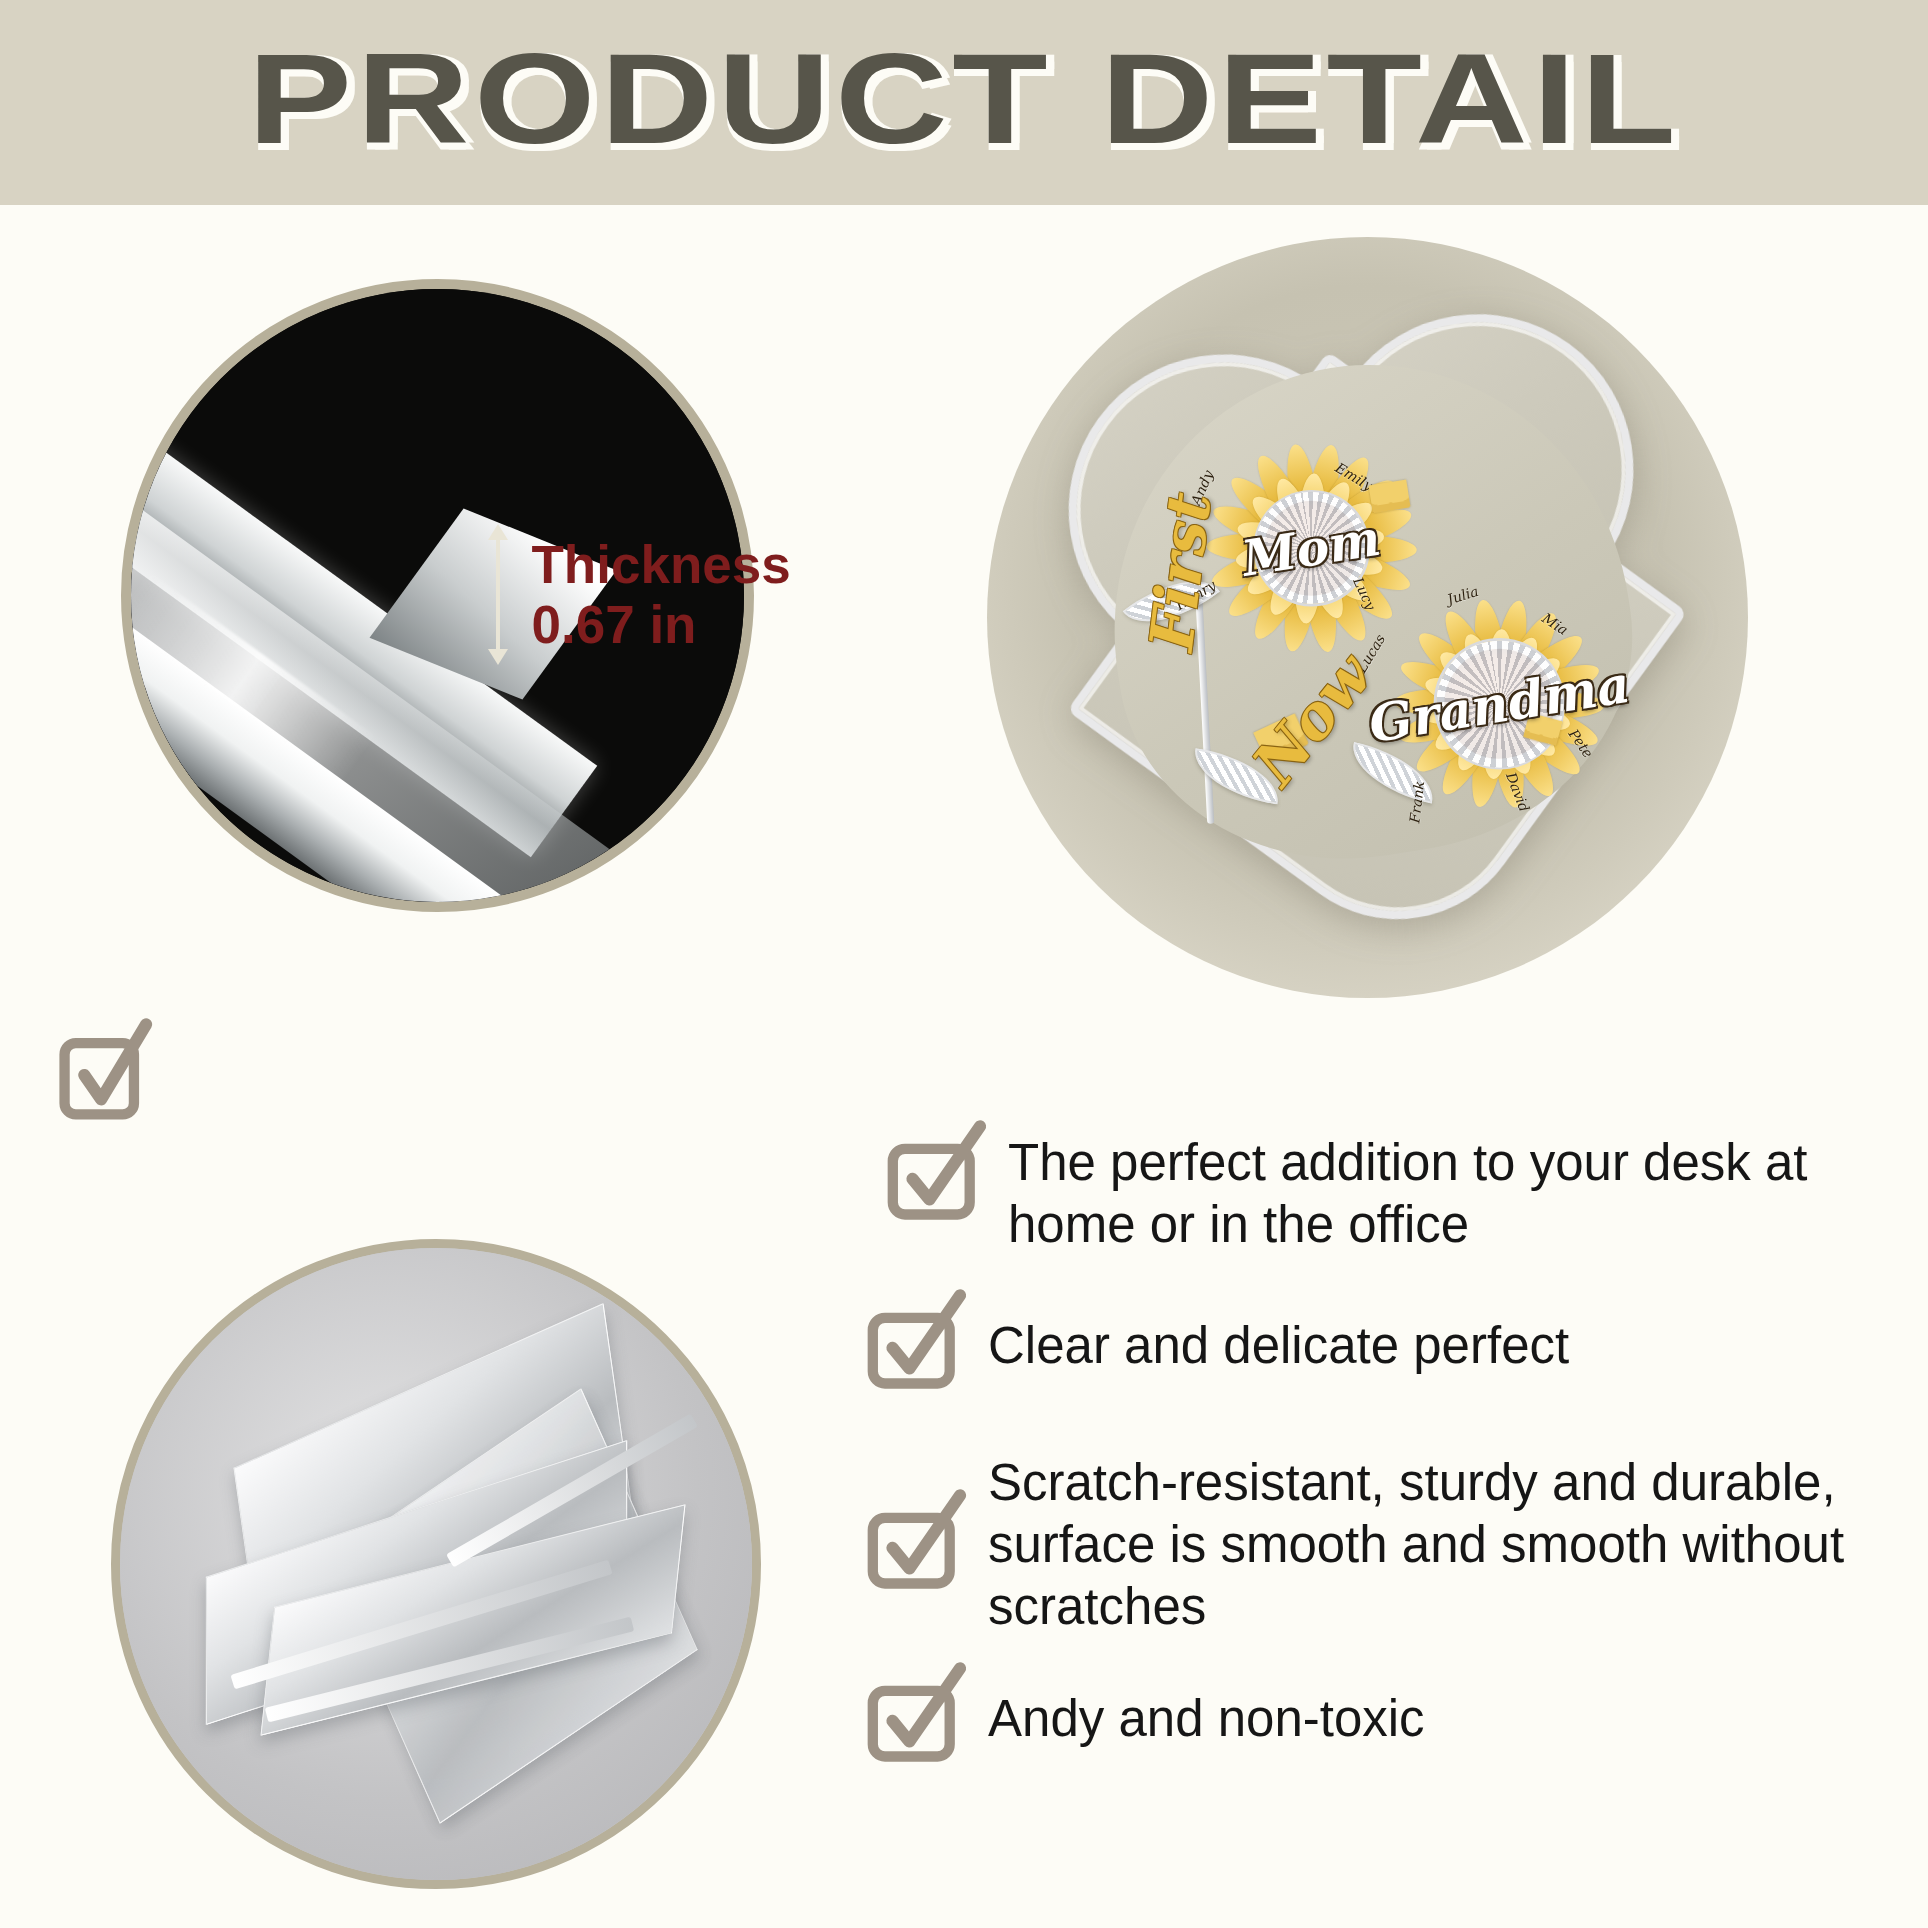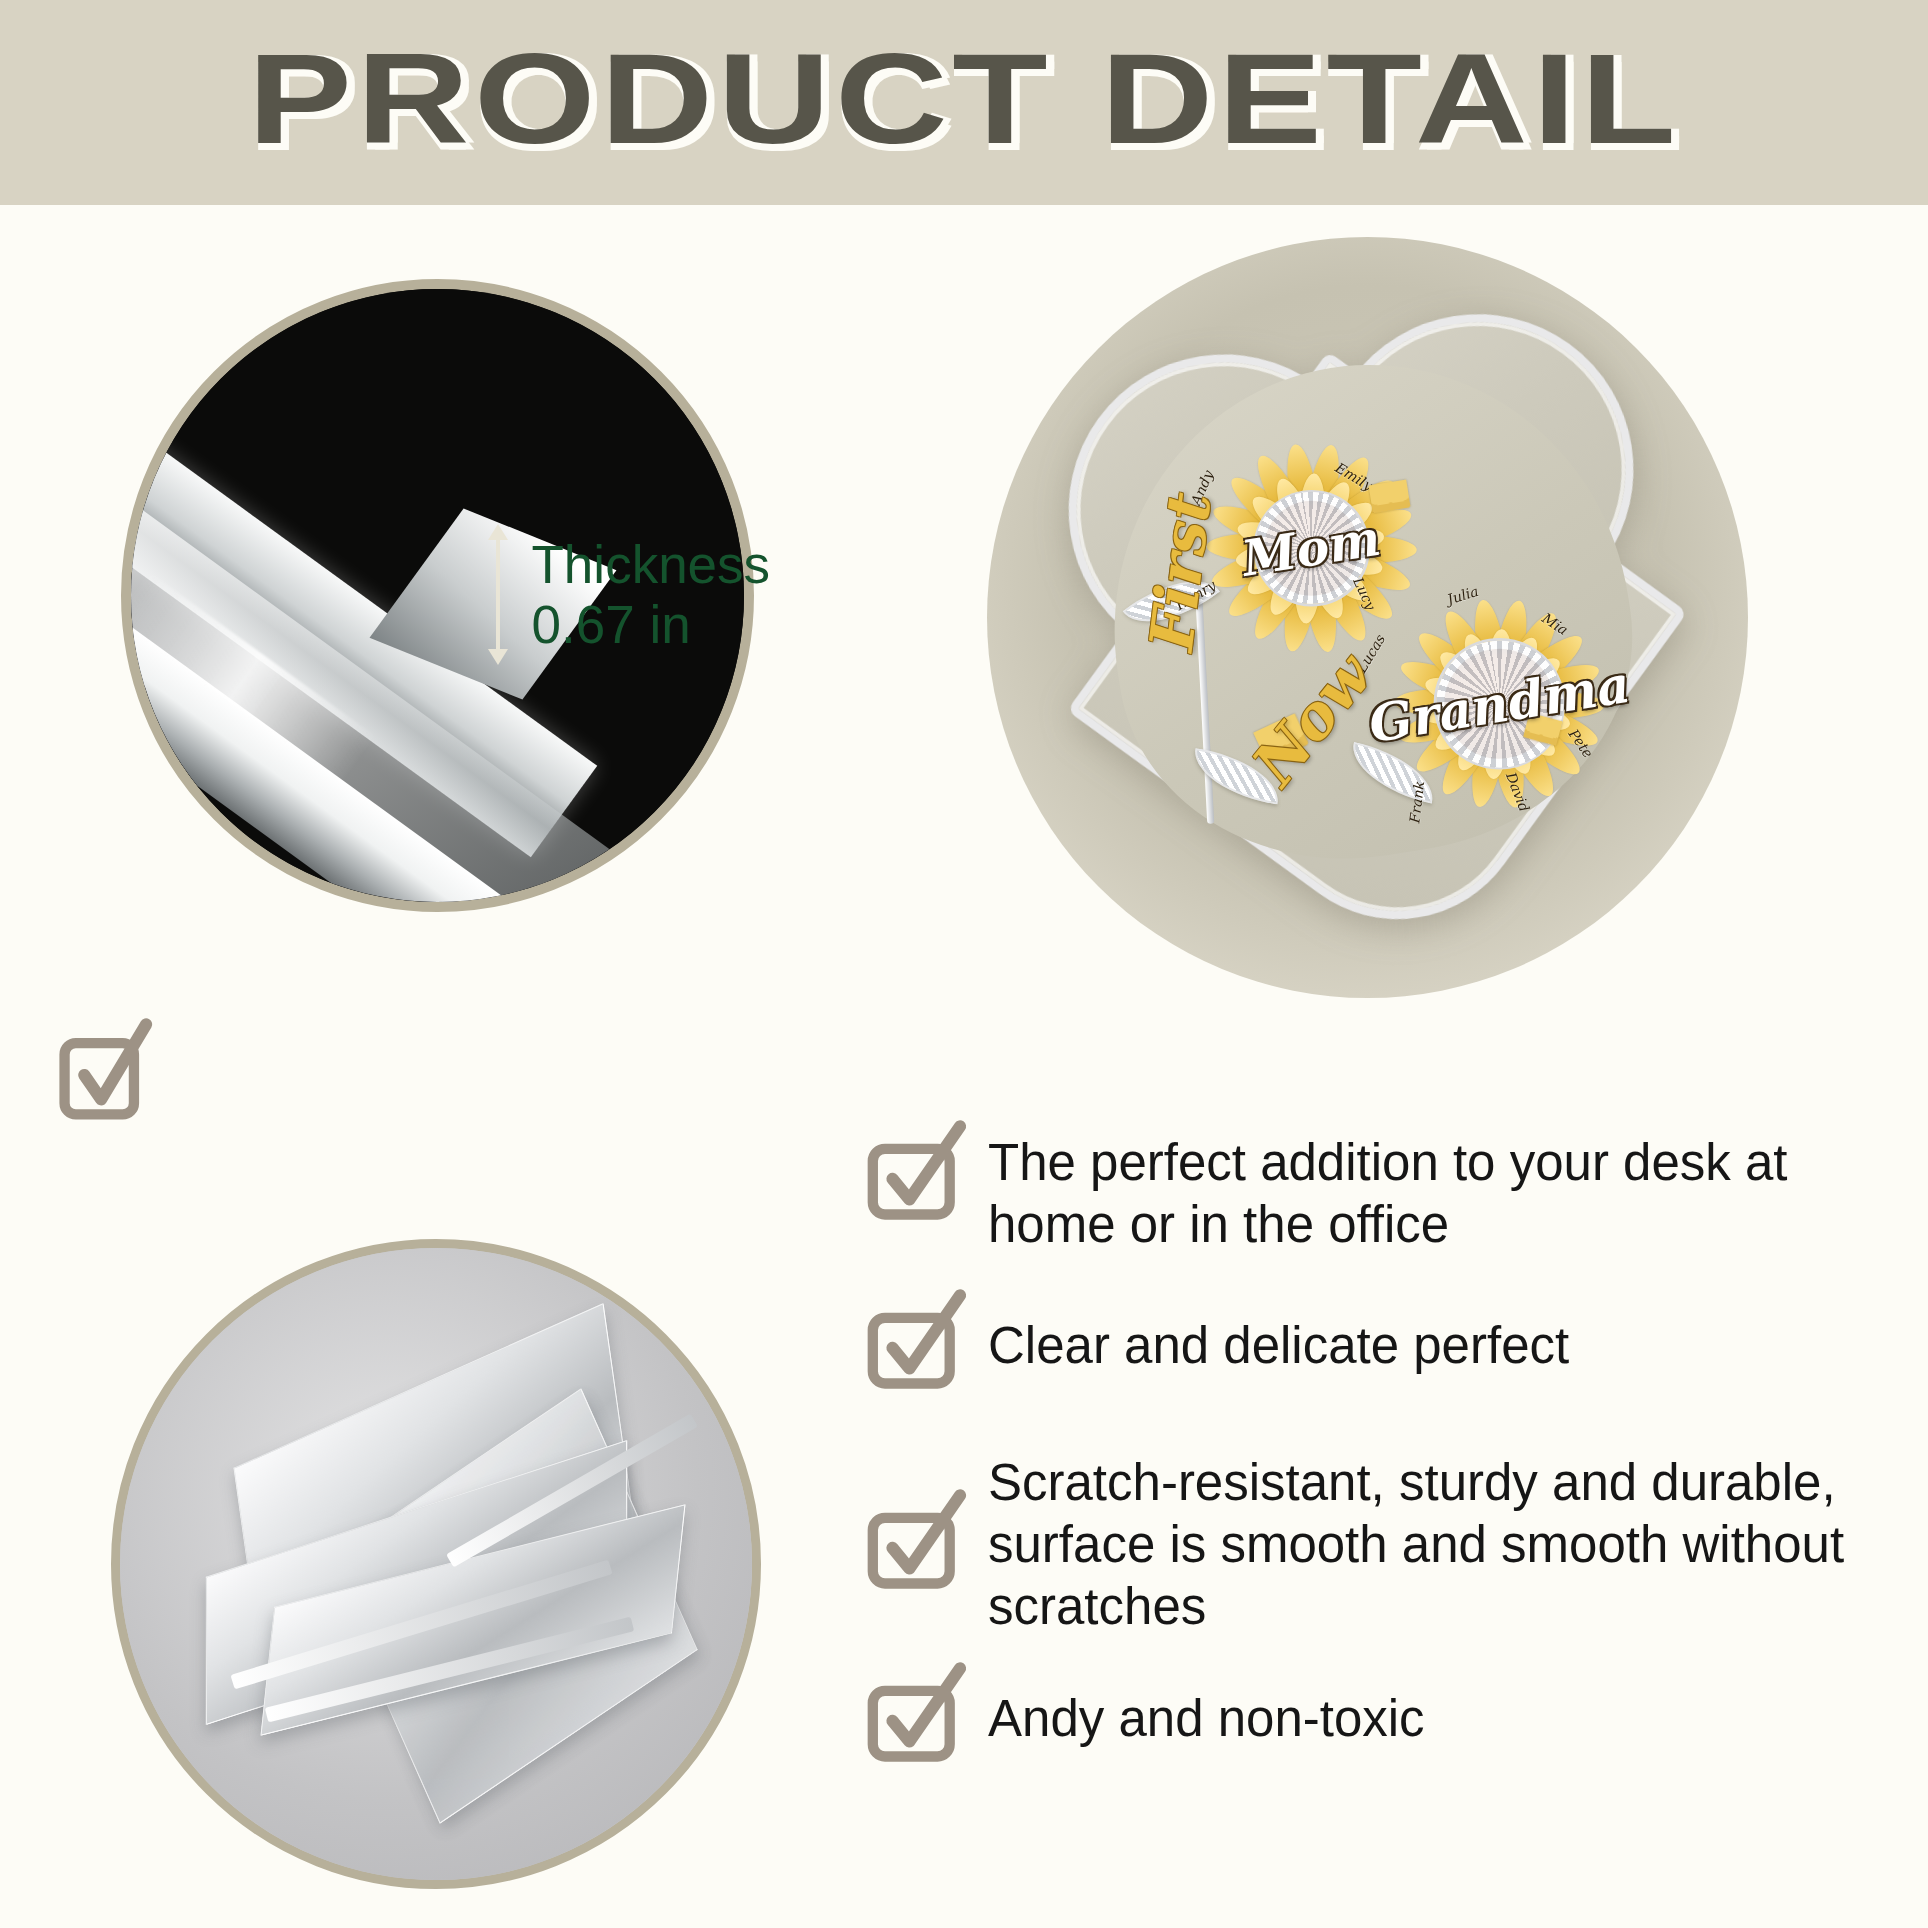--- a/index.html
+++ b/index.html
@@ -91,21 +91,21 @@
   .thk-arrow .shaft{
     position:absolute; left:10.4px; top:13px; width:3.8px; height:115px; background:#e9e5d6;
   }
   .thk-arrow .head-up, .thk-arrow .head-dn{
     position:absolute; left:1.9px; width:0; height:0;
     border-left:10.4px solid transparent; border-right:10.4px solid transparent;
   }
   .thk-arrow .head-up{ top:0; border-bottom:16px solid #e9e5d6; }
   .thk-arrow .head-dn{ bottom:0; border-top:16px solid #e9e5d6; }
   .thk-text{
-    color:#14532d; font-size:53px; line-height:1.13; font-weight:400; white-space:nowrap;
+    color:#7f1d1d; font-size:53px; line-height:1.13; font-weight:700; white-space:nowrap;
   }
 
   
   .circle-blocks{
     left:111px; top:1239px; width:650px; height:650px;
     background:#c9c9ca;
     border:9.4px solid #b7b09a;
   }
   .blk-bg{
     position:absolute; inset:0;
@@ -252,21 +252,21 @@
   
   .feature{ position:absolute; display:flex; align-items:flex-start; gap:26px; }
   .chk{ flex:0 0 auto; position:relative; }
   .chk svg{ display:block; overflow:visible; }
   .feature-text{
     font-size:51px; line-height:1.22; color:#161616; font-weight:400;
   }
 
   .f1{ left:58px; top:1028px; width:829px; }
   .f1 .feature-text{ text-align:center; width:716px; }
-  .f2{ left:868px; top:1132px; width:1036px;justify-content:space-between; }
+  .f2{ left:888px; top:1132px; width:1036px;justify-content:space-between; }
   .f3{ left:868px; top:1301px; width:1036px; align-items:center; }
   .f4{ left:868px; top:1452px; width:1036px; }
   .f5{ left:868px; top:1674px; width:1036px; align-items:center; }
 </style>
 </head>
 <body>
 
 <div class="header-band">
   <div class="header-title">PRODUCT DETAIL</div>
 </div>

